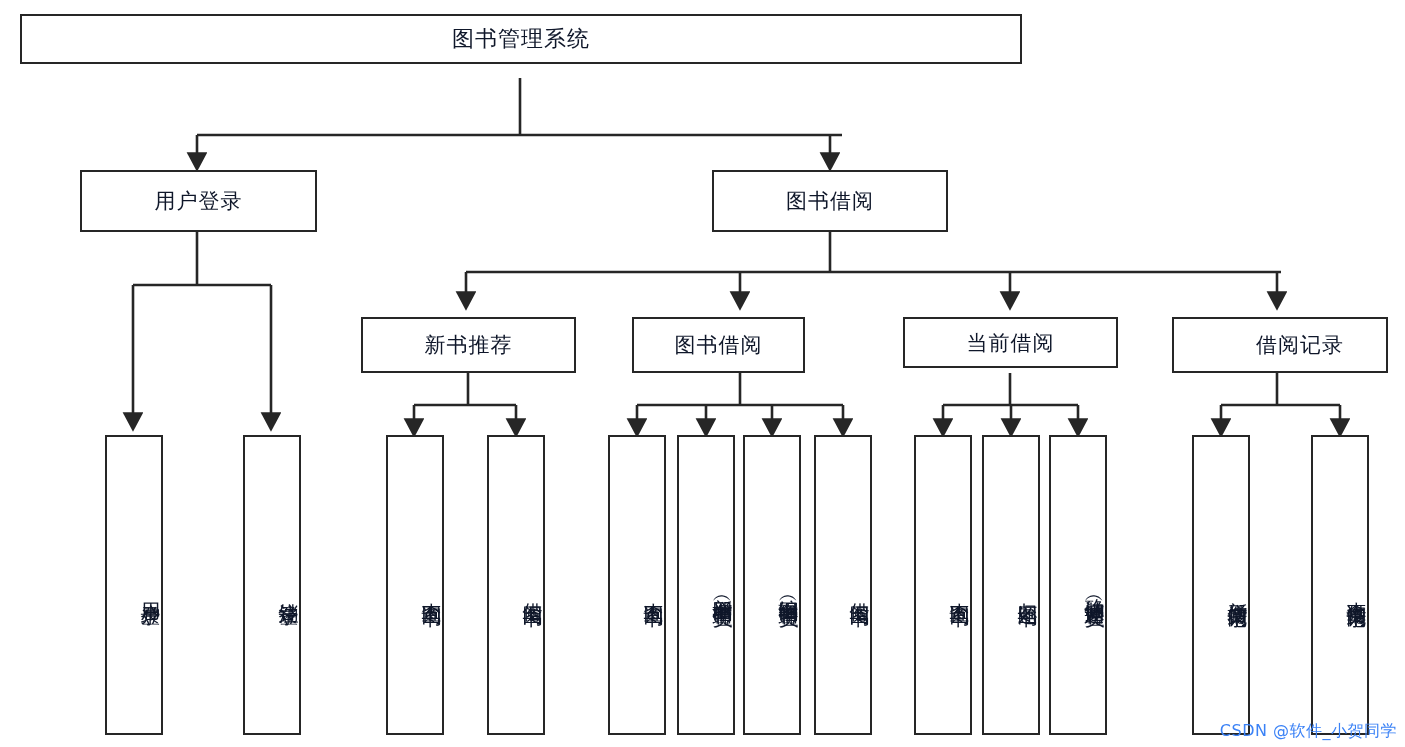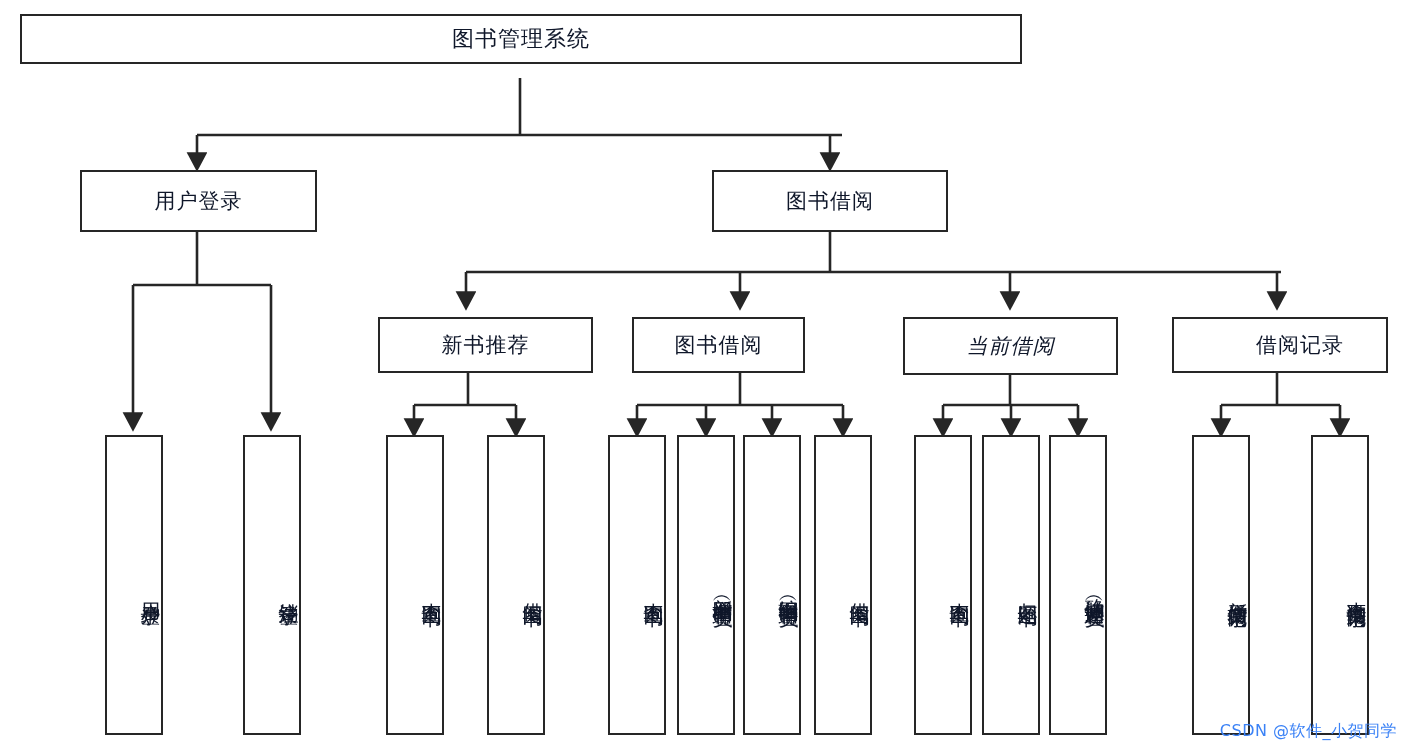--- a/index.html
+++ b/index.html
@@ -129,29 +129,29 @@
   </div>
 
   <div class="node horiz" style="left:80px; top:170px; width:237px; height:62px;">
     <span class="lbl">用户登录</span>
   </div>
 
   <div class="node horiz" style="left:712px; top:170px; width:236px; height:62px;">
     <span class="lbl">图书借阅</span>
   </div>
 
-  <div class="node horiz" style="left:361px; top:317px; width:215px; height:56px;margin-left:17px;">
+  <div class="node horiz" style="left:361px; top:317px; width:215px; height:56px;">
     <span class="lbl">新书推荐</span>
   </div>
 
   <div class="node horiz" style="left:632px; top:317px; width:173px; height:56px;">
     <span class="lbl">图书借阅</span>
   </div>
 
-  <div class="node horiz" style="left:903px; top:317px; width:215px; height:58px;font-style:italic;">
+  <div class="node horiz" style="left:903px; top:317px; width:215px; height:51px;">
     <span class="lbl">当前借阅</span>
   </div>
 
   <div class="node horiz" style="left:1172px; top:317px; width:216px; height:56px;padding-left:40px;">
     <span class="lbl">借阅记录</span>
   </div>
 
   <div class="node vert" style="left:105px; top:435px; width:58px; height:300px;">
     <span class="lbl">用户登录</span>
   </div>

